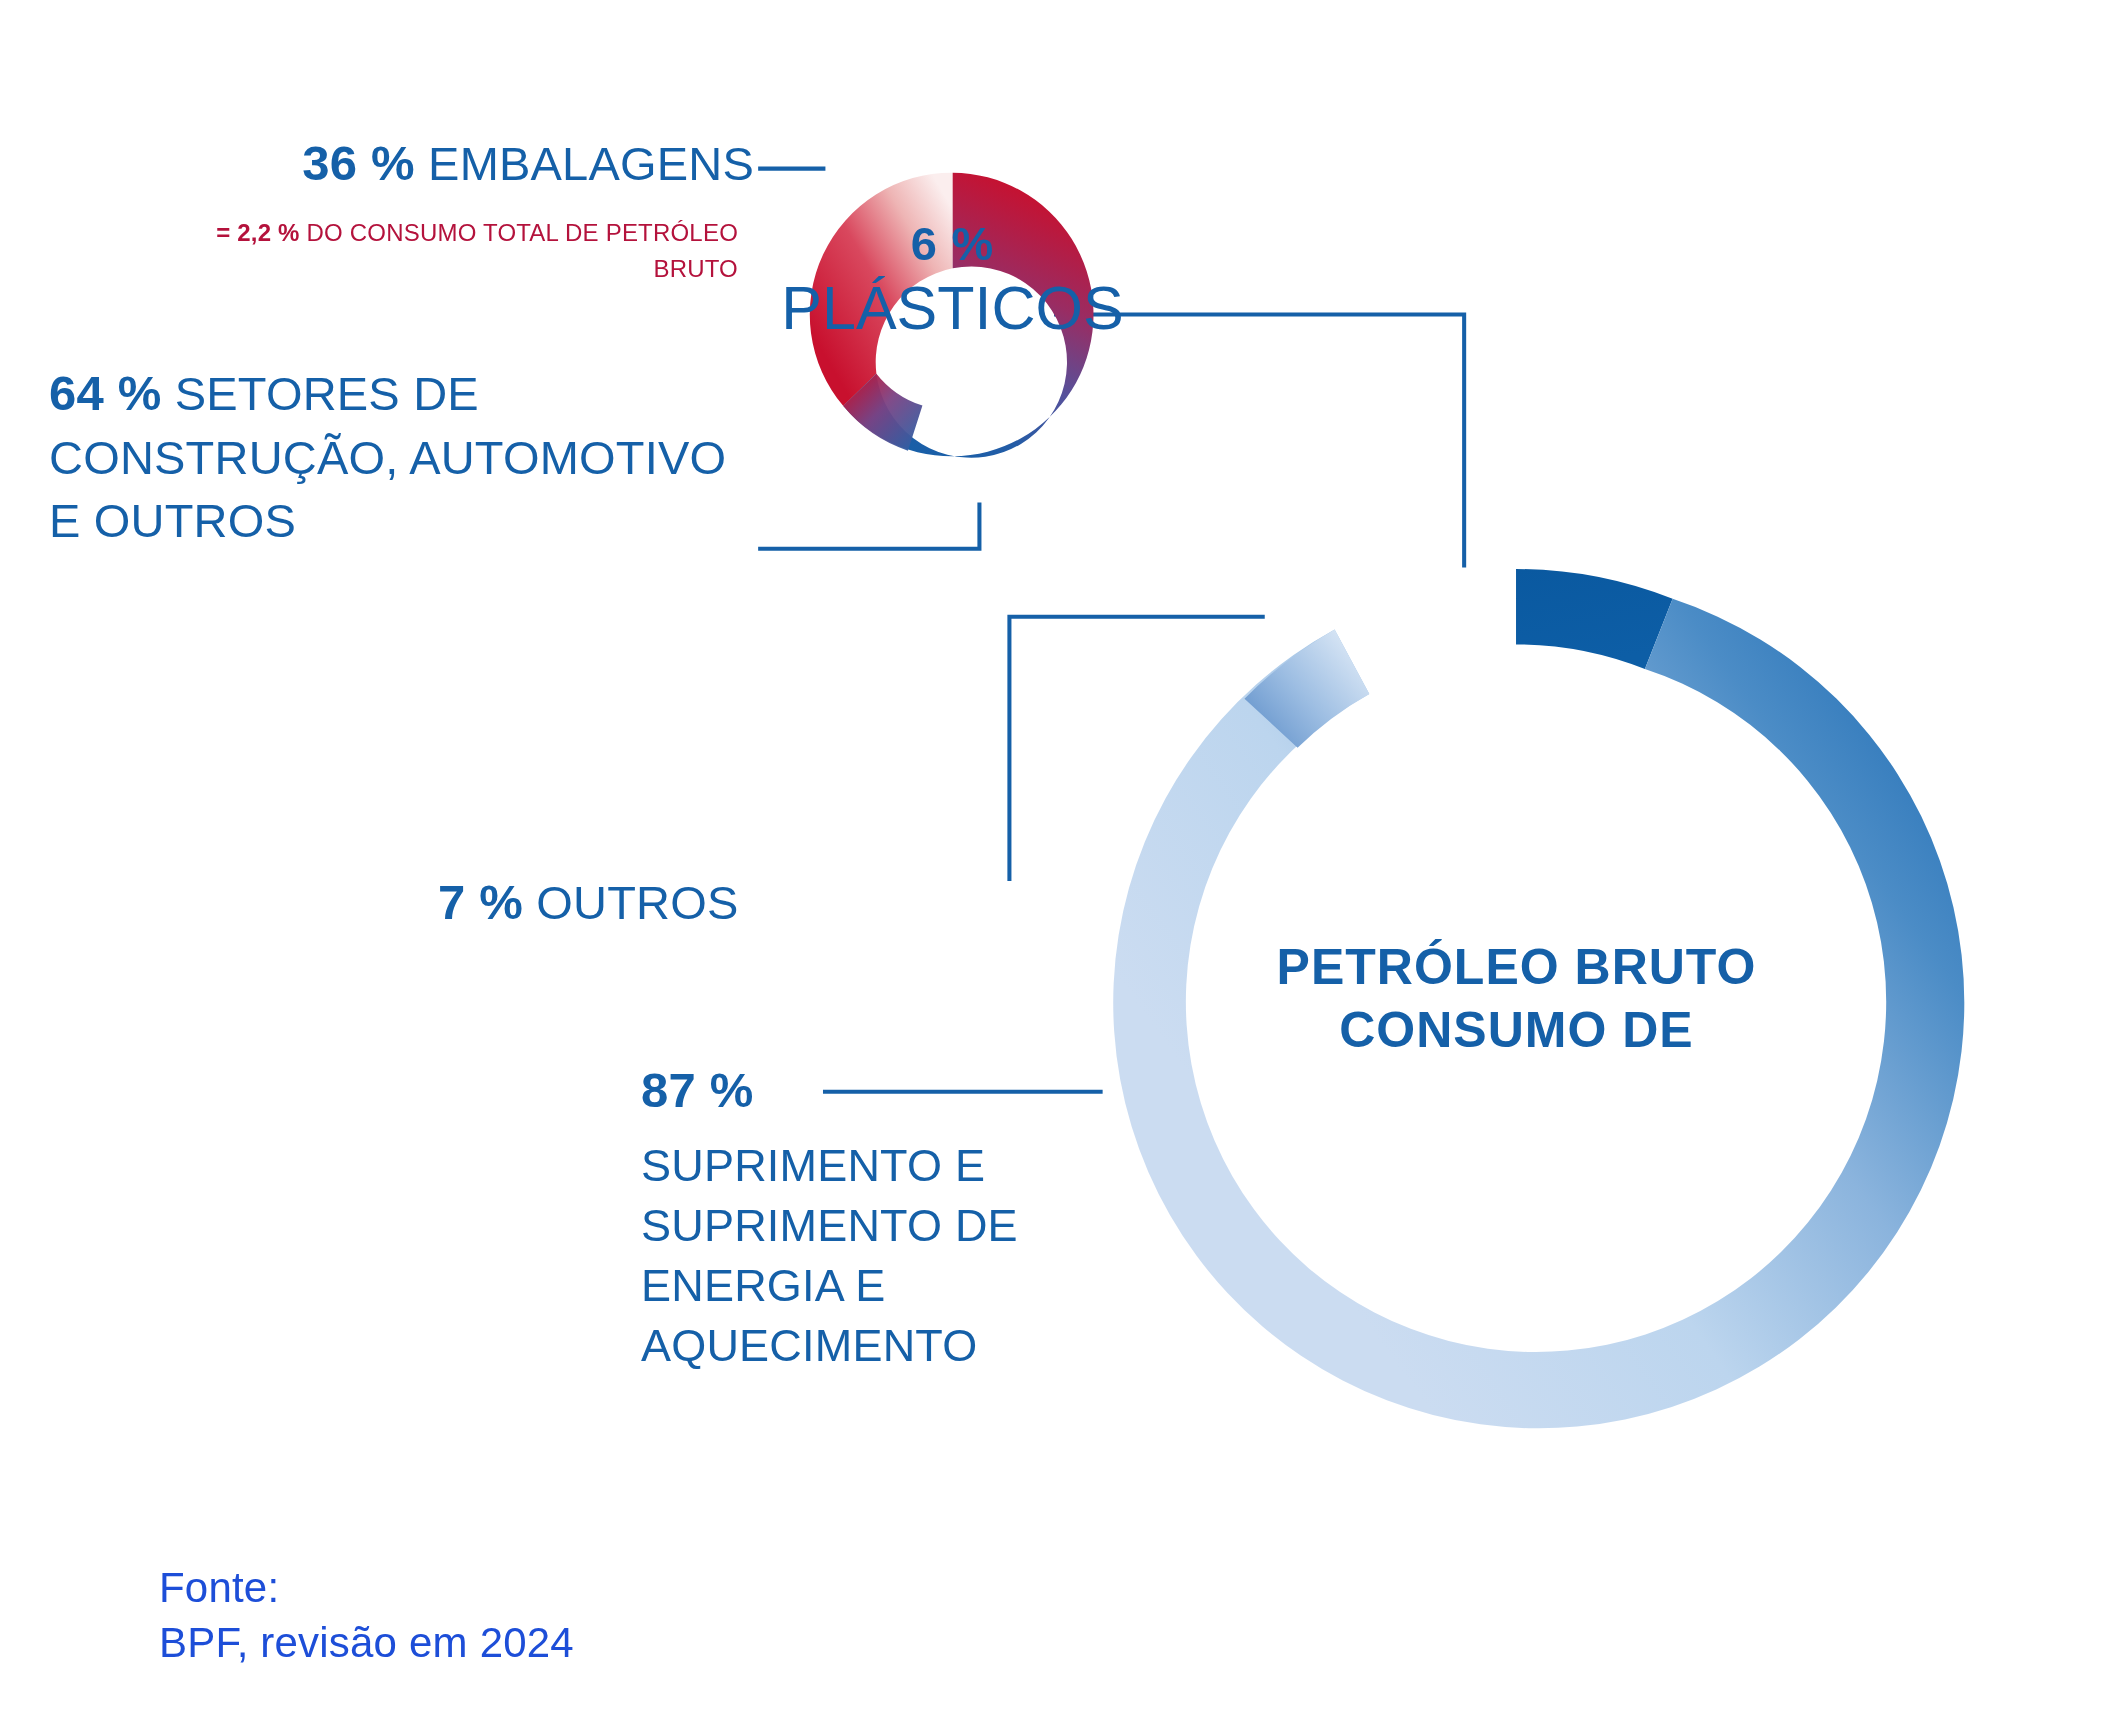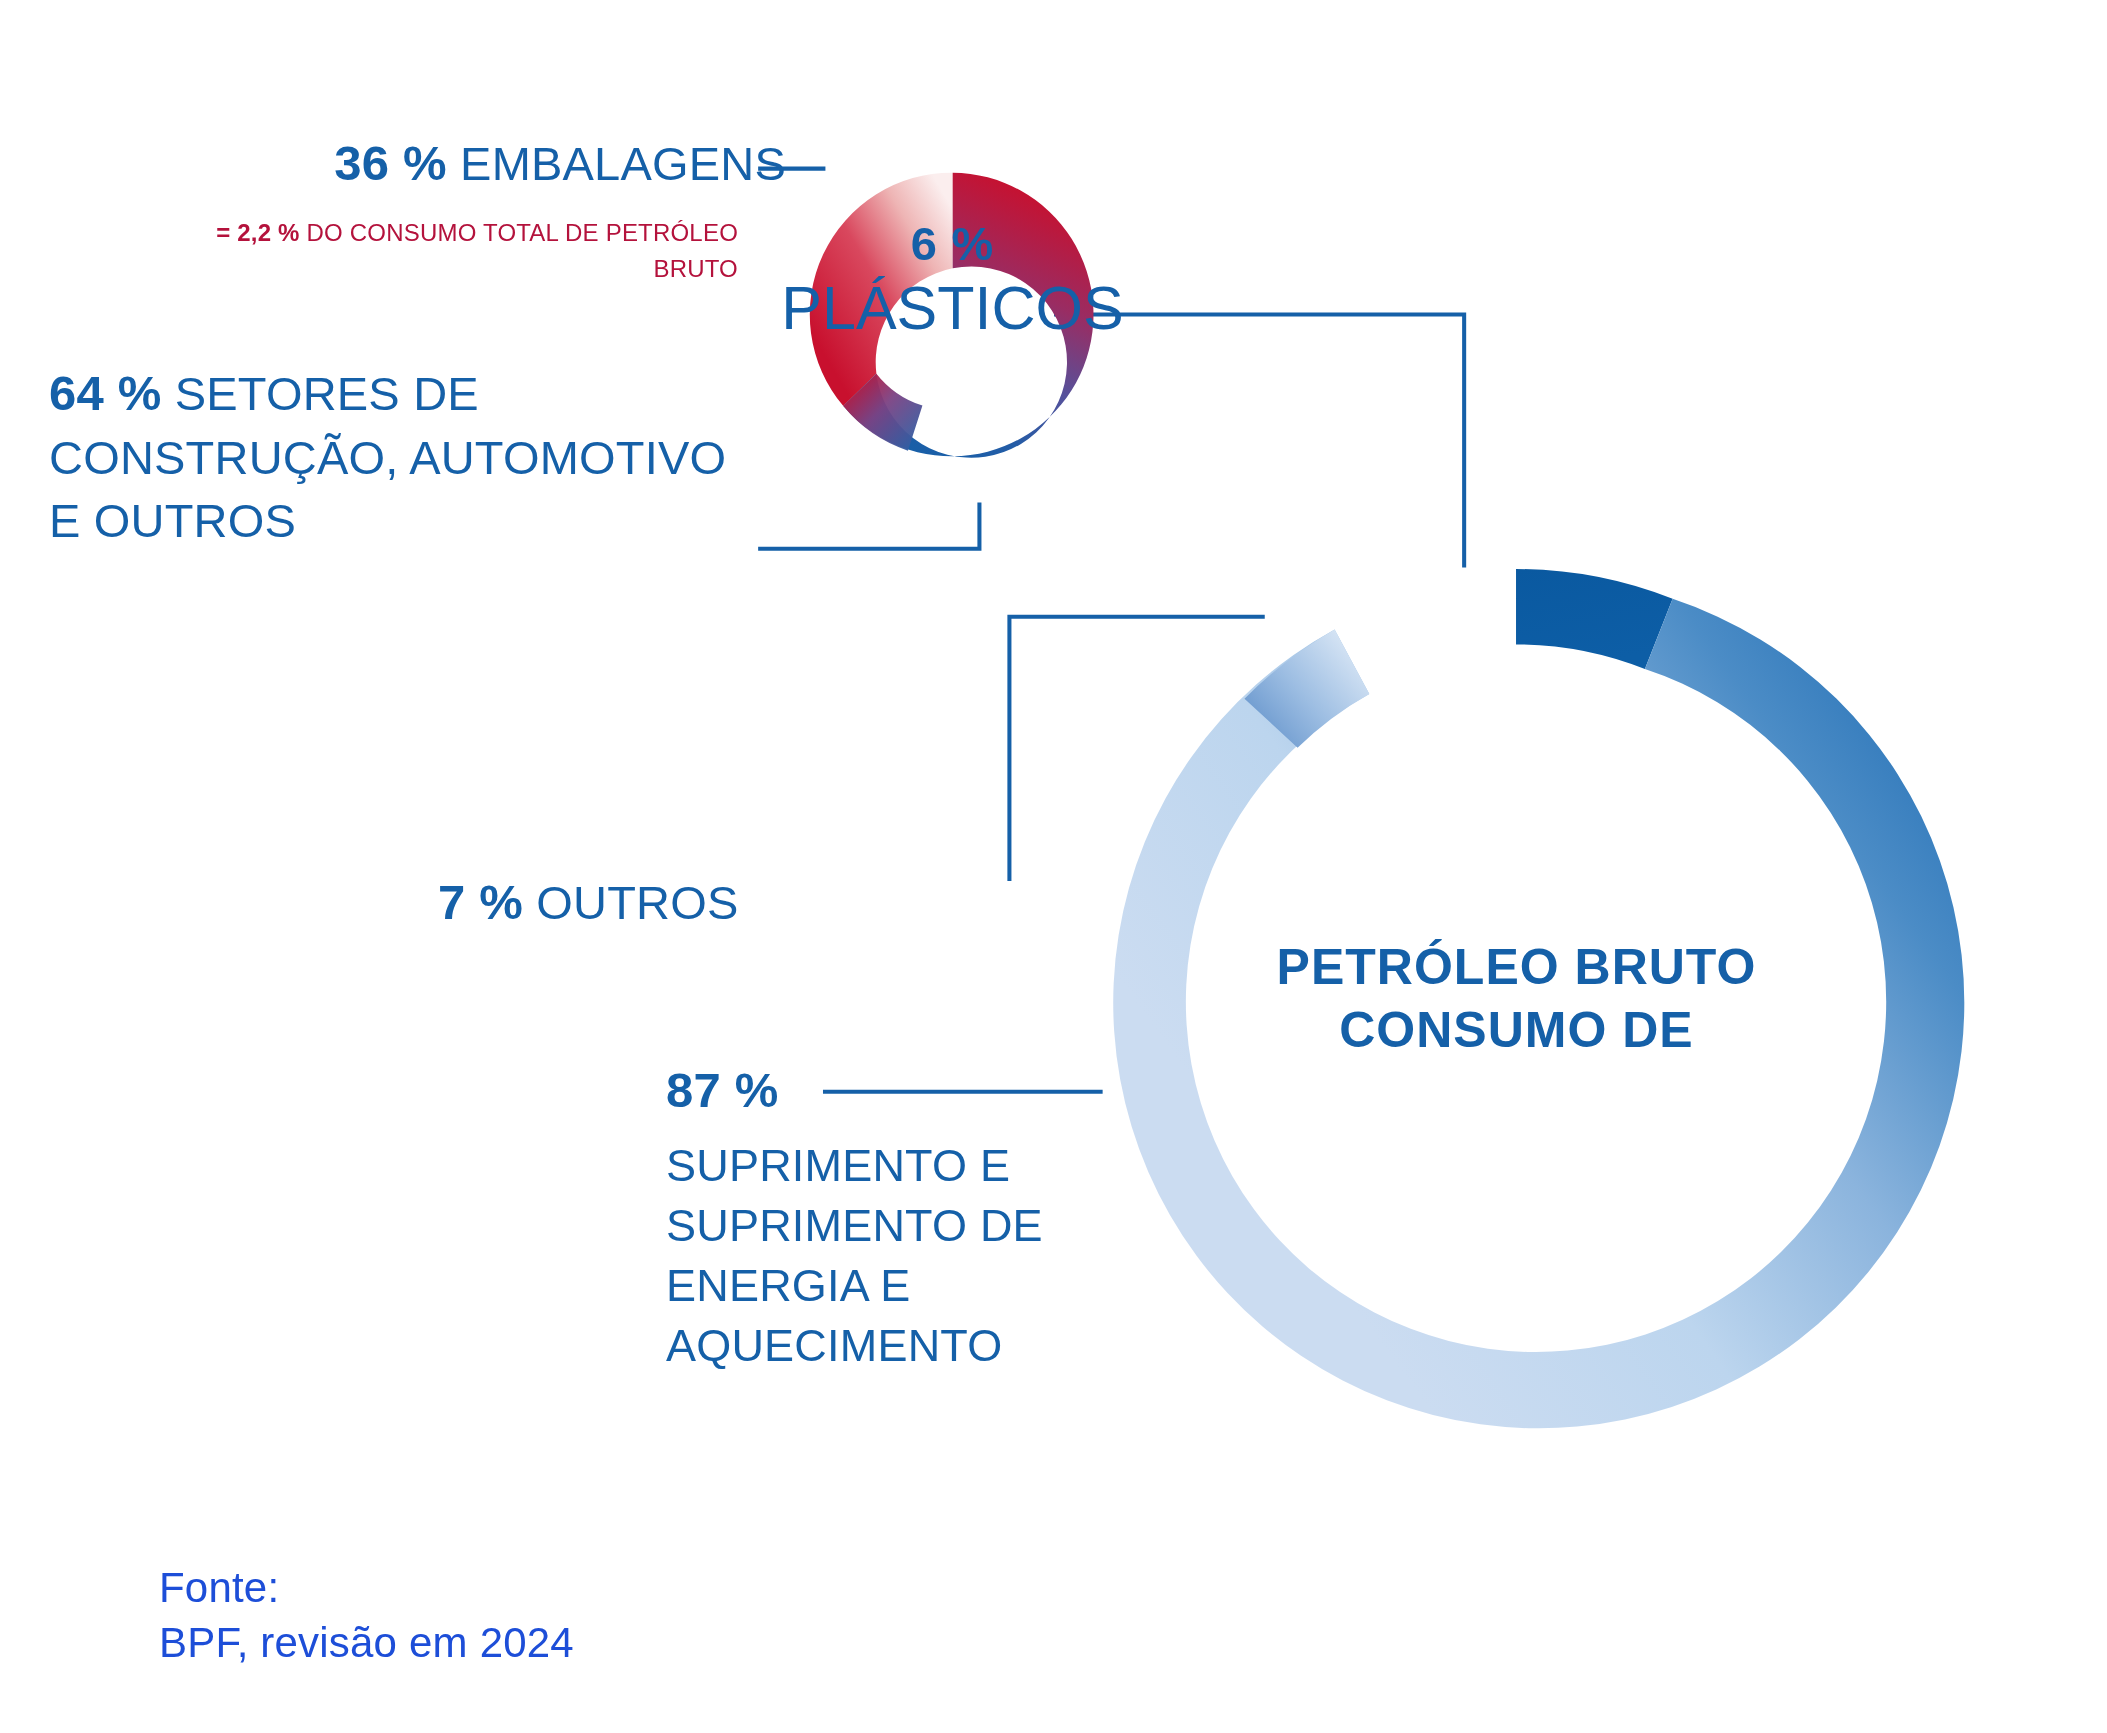--- a/index.html
+++ b/index.html
@@ -6,21 +6,21 @@
   body{width:2108px;height:1733px;position:relative;overflow:hidden;
        font-family:"Liberation Sans",sans-serif;-webkit-font-smoothing:antialiased;}
   .canvas{position:absolute;inset:0;width:2108px;height:1733px;}
   svg.graphics{position:absolute;left:0;top:0;width:2108px;height:1733px;}
 
   
   .lbl{position:absolute;color:#1560a8;line-height:1.18;letter-spacing:0.2px;}
 
   #lbl-embalagens{
      left:0px;top:135px;width:754px;text-align:right;
-     font-size:47px;font-weight:300;color:#1560a8;white-space:nowrap;padding-left:32px;
+     font-size:47px;font-weight:300;color:#1560a8;white-space:nowrap;
   }
   #lbl-embalagens .pct{font-weight:bold;font-size:49px;}
 
   #lbl-subtotal{
      left:130px;top:215px;width:608px;text-align:right;
      font-size:24px;color:#b4123c;line-height:1.5;font-weight:400;
   }
   #lbl-subtotal .pct{font-weight:bold;}
 
   #lbl-setores{
@@ -29,21 +29,21 @@
   }
   #lbl-setores .pct{font-weight:bold;font-size:49px;}
 
   #lbl-outros{
      left:438px;top:874px;width:535px;
      font-size:47px;font-weight:300;white-space:nowrap;
   }
   #lbl-outros .pct{font-weight:bold;font-size:49px;}
 
   #lbl-transportes{
-     left:666px;top:1058px;width:454px;text-align:left;
+     left:641px;top:1058px;width:454px;text-align:left;
      font-size:45px;font-weight:300;line-height:1.33;
   }
   #lbl-transportes .pct{font-weight:bold;font-size:49px;display:block;margin-bottom:13px;}
 
   #lbl-fonte{
      left:159px;top:1561px;
      font-size:42px;font-weight:400;line-height:1.3;color:#1d4ed8;
   }
 
   

